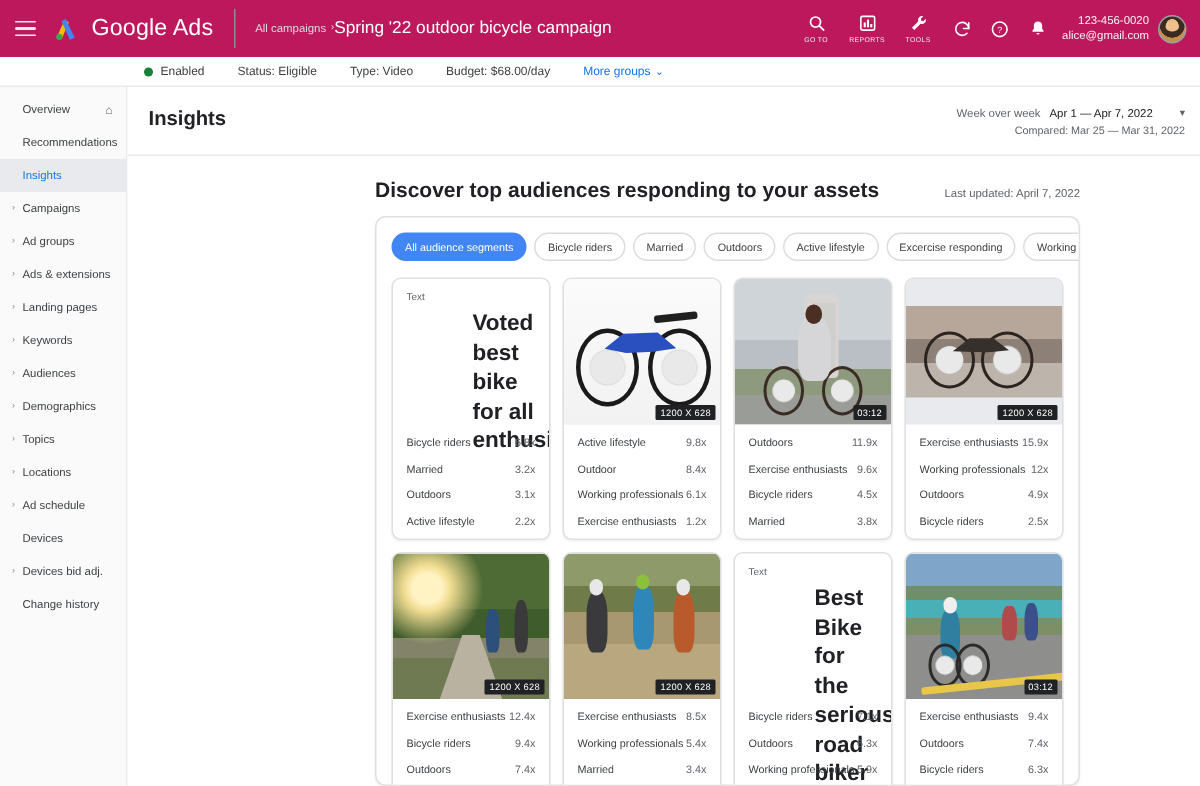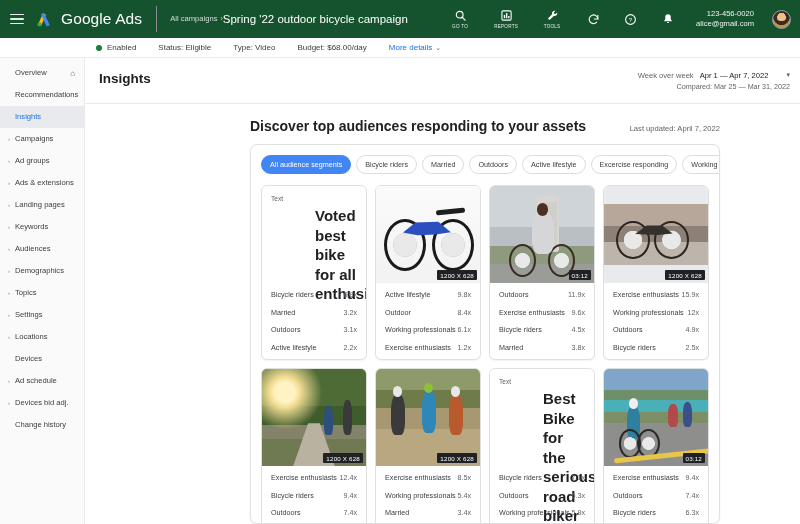--- a/index.html
+++ b/index.html
@@ -4,33 +4,33 @@
 <style>
   * { box-sizing: border-box; margin: 0; padding: 0; }
   html, body {
     width: 800px; height: 524px;
     font-family: "Liberation Sans", sans-serif;
     background: #fff; overflow: hidden;
   }
 
   
   .topbar {
-    height: 38px; background: #14532d; display: flex;
+    height: 38px; background: #be185d; display: flex;
     align-items: center; color: #fff; position: relative;
   }
   .hamburger { width: 14px; margin-left: 10px; cursor: pointer; }
   .hamburger span { display: block; height: 1.6px; background: #e8eaed; margin: 3px 0; border-radius: 1px; }
   .logo-mark { margin-left: 11px; width: 20px; height: 20px; }
   .logo-text { margin-left: 6px; font-size: 15.5px; letter-spacing: .1px; color: #fff; }
   .topbar-divider { width: 1px; height: 26px; background: #8a8d91; margin: 0 13px 0 14px; }
   .camp-block { display: flex; flex-direction: row; justify-content: flex-end; line-height: 1.25; }
   .camp-crumb { font-size: 7.6px; color: #dadce0; display: flex; align-items: center; gap: 3px; }
   .camp-crumb .chev { font-size: 7px; }
   .camp-name { font-size: 11.5px; color: #fff; }
-  .topbar-right { margin-left: auto; display: flex; align-items: center; padding-right: 9px; gap: 12px; }
+  .topbar-right { margin-left: auto; display: flex; align-items: center; padding-right: 9px; gap: 0; }
   .tb-icon {
     display: flex; flex-direction: column; align-items: center; justify-content: center;
     width: 34px; cursor: pointer;
   }
   .tb-icon svg { display: block; }
   .tb-icon .lbl { font-size: 4.6px; letter-spacing: .25px; color: #e8eaed; margin-top: 1.5px; }
   .tb-plain { width: 25px; display: flex; align-items: center; justify-content: center; cursor: pointer; }
   .acct { text-align: right; font-size: 7.6px; line-height: 1.35; color: #f1f3f4; margin: 0 6px 0 4px; }
   .avatar {
     width: 19px; height: 19px; border-radius: 50%;
@@ -235,21 +235,21 @@
 
 <div class="statusrow">
   <div class="st-item">
     <span class="dot"></span>
     <span>Enabled</span>
   </div>
   <div class="st-item">Status: Eligible</div>
   <div class="st-item">Type: Video</div>
   <div class="st-item">Budget: $68.00/day</div>
   <div class="st-link">
-    <span>More details</span>
+    <span>More groups</span>
     <span class="cv">⌄</span>
   </div>
 </div>
 
 <div class="wrap">
 
   <div class="sidebar" id="sidebar">
       <div class="nav-item">
         <span class="arrow"></span>
         <span class="txt">Overview</span>
@@ -290,33 +290,29 @@
       <div class="nav-item">
         <span class="arrow">›</span>
         <span class="txt">Demographics</span>
       </div>
       <div class="nav-item">
         <span class="arrow">›</span>
         <span class="txt">Topics</span>
       </div>
       <div class="nav-item">
         <span class="arrow">›</span>
-        <span class="txt">Settings</span>
-      </div>
-      <div class="nav-item">
-        <span class="arrow">›</span>
         <span class="txt">Locations</span>
+      </div>
+      <div class="nav-item">
+        <span class="arrow">›</span>
+        <span class="txt">Ad schedule</span>
       </div>
       <div class="nav-item">
         <span class="arrow"></span>
         <span class="txt">Devices</span>
-      </div>
-      <div class="nav-item">
-        <span class="arrow">›</span>
-        <span class="txt">Ad schedule</span>
       </div>
       <div class="nav-item">
         <span class="arrow">›</span>
         <span class="txt">Devices bid adj.</span>
       </div>
       <div class="nav-item">
         <span class="arrow"></span>
         <span class="txt">Change history</span>
       </div>
     </div>

